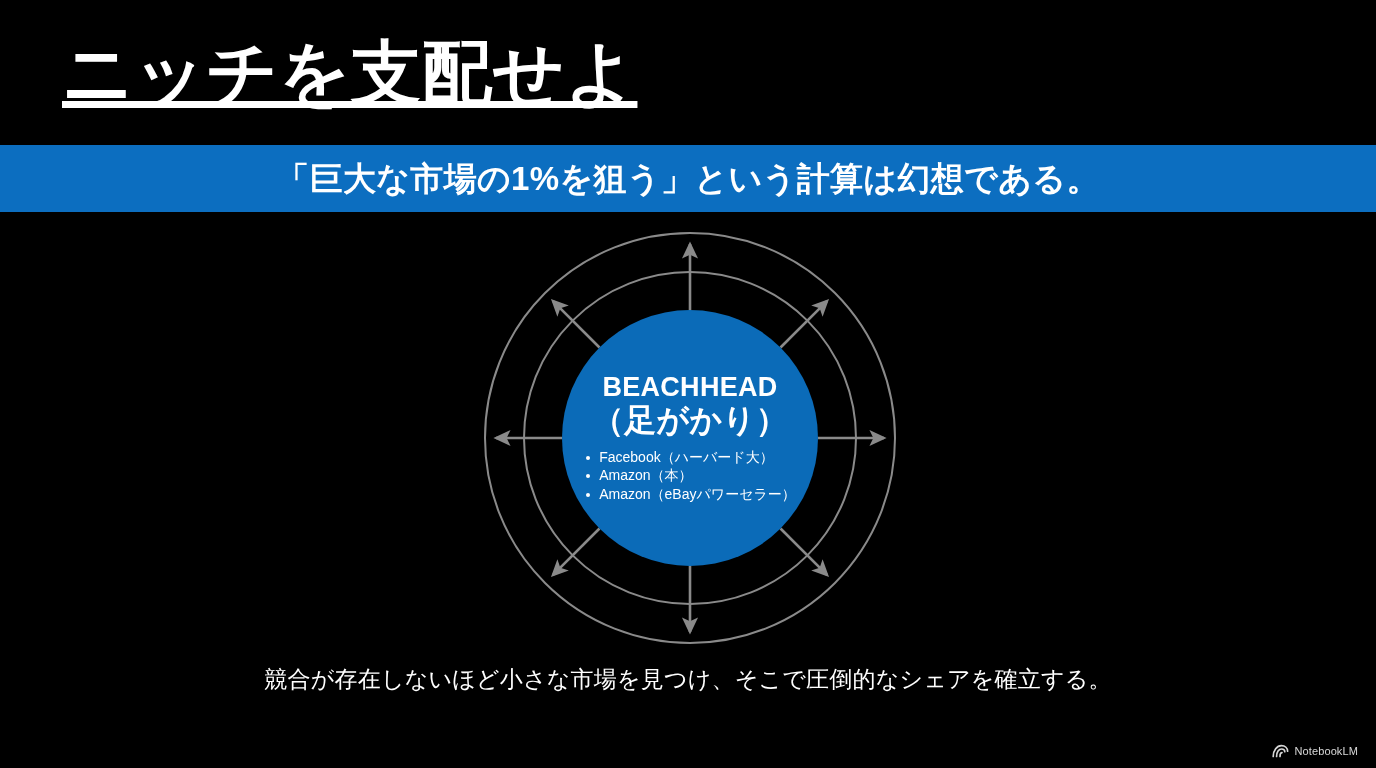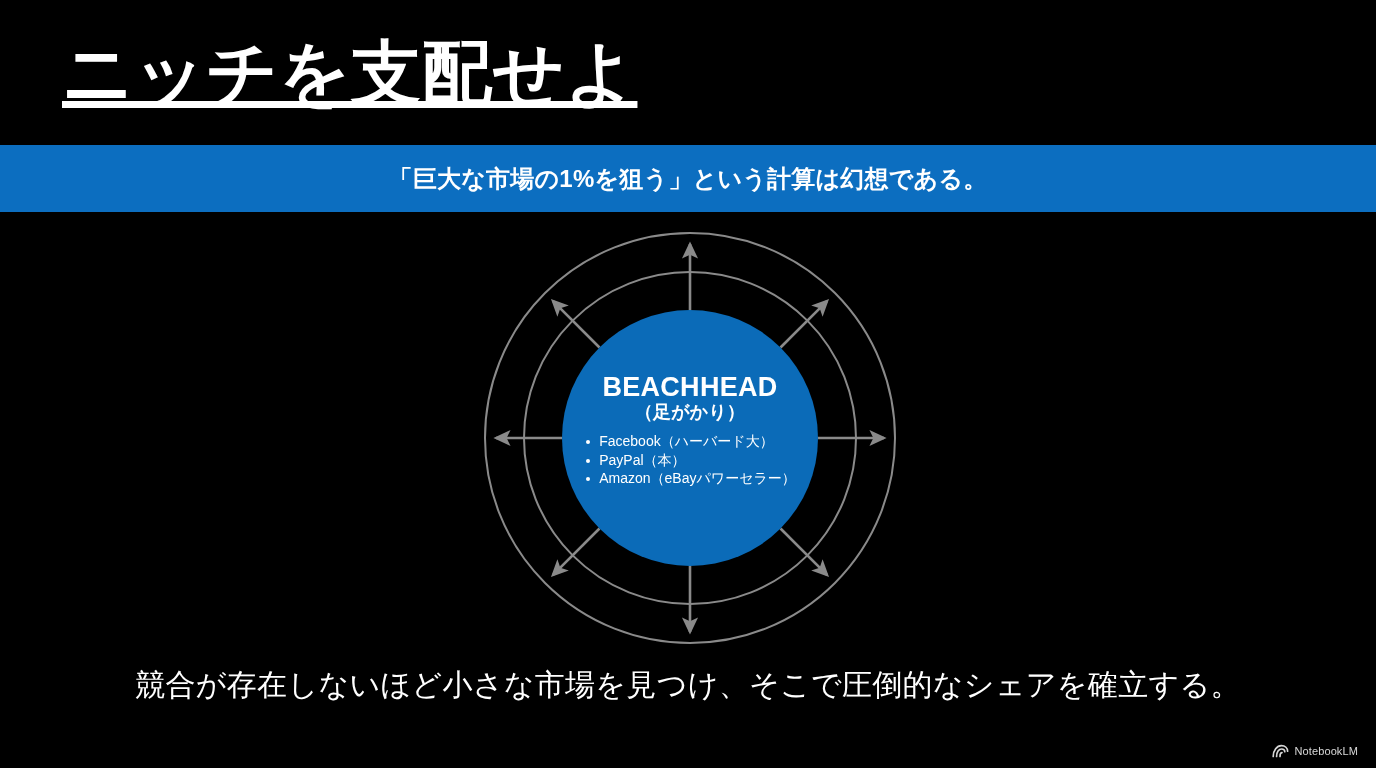--- a/index.html
+++ b/index.html
@@ -49,21 +49,21 @@
     left: 0;
     top: 145px;
     width: 1376px;
     height: 67px;
     background: #0C6EC0;
     display: flex;
     align-items: center;
     justify-content: center;
   }
   .subtitle-text {
-    font-size: 24px;
+    font-size: 33px;
     font-weight: 700;
     color: #ffffff;
     letter-spacing: 0.01em;
     white-space: nowrap;
     line-height: 1;
   }
 
   
   .diagram-wrap {
     position: absolute;
@@ -86,21 +86,21 @@
     pointer-events: none;
   }
   .bh-title {
     font-size: 27px;
     font-weight: 700;
     color: #ffffff;
     line-height: 1.12;
     letter-spacing: 0.01em;
   }
   .bh-sub {
-    font-size: 18px;
+    font-size: 32px;
     font-weight: 700;
     color: #ffffff;
     line-height: 1.14;
     letter-spacing: 0.01em;
   }
   .bh-list {
     margin: 9px 0 1px 0;
     padding: 0;
     list-style: none;
     display: inline-block;
@@ -127,21 +127,21 @@
 
   
   .caption {
     position: absolute;
     left: 0;
     top: 664px;
     width: 1376px;
     text-align: center;
   }
   .caption-line {
-    font-size: 30px;
+    font-size: 23px;
     font-weight: 400;
     color: #ffffff;
     line-height: 1.38;
     letter-spacing: 0.01em;
     white-space: nowrap;
   }
 
   
   .watermark {
     position: absolute;
@@ -198,21 +198,21 @@
       </g>
 
       <circle cx="690" cy="226" r="128" fill="#0B6BB8"></circle>
     </svg>
 
     <div class="beachhead-label">
       <div class="bh-title">BEACHHEAD</div>
       <div class="bh-sub">（足がかり）</div>
       <ul class="bh-list">
         <li>Facebook（ハーバード大）</li>
-        <li>PayPal（本）</li>
+        <li>Amazon（本）</li>
         <li>Amazon（eBayパワーセラー）</li>
       </ul>
     </div>
   </div>
 
   <div class="caption">
     <div class="caption-line">競合が存在しないほど小さな市場を見つけ、そこで圧倒的なシェアを確立する。</div>
   </div>
 
   <div class="watermark">

